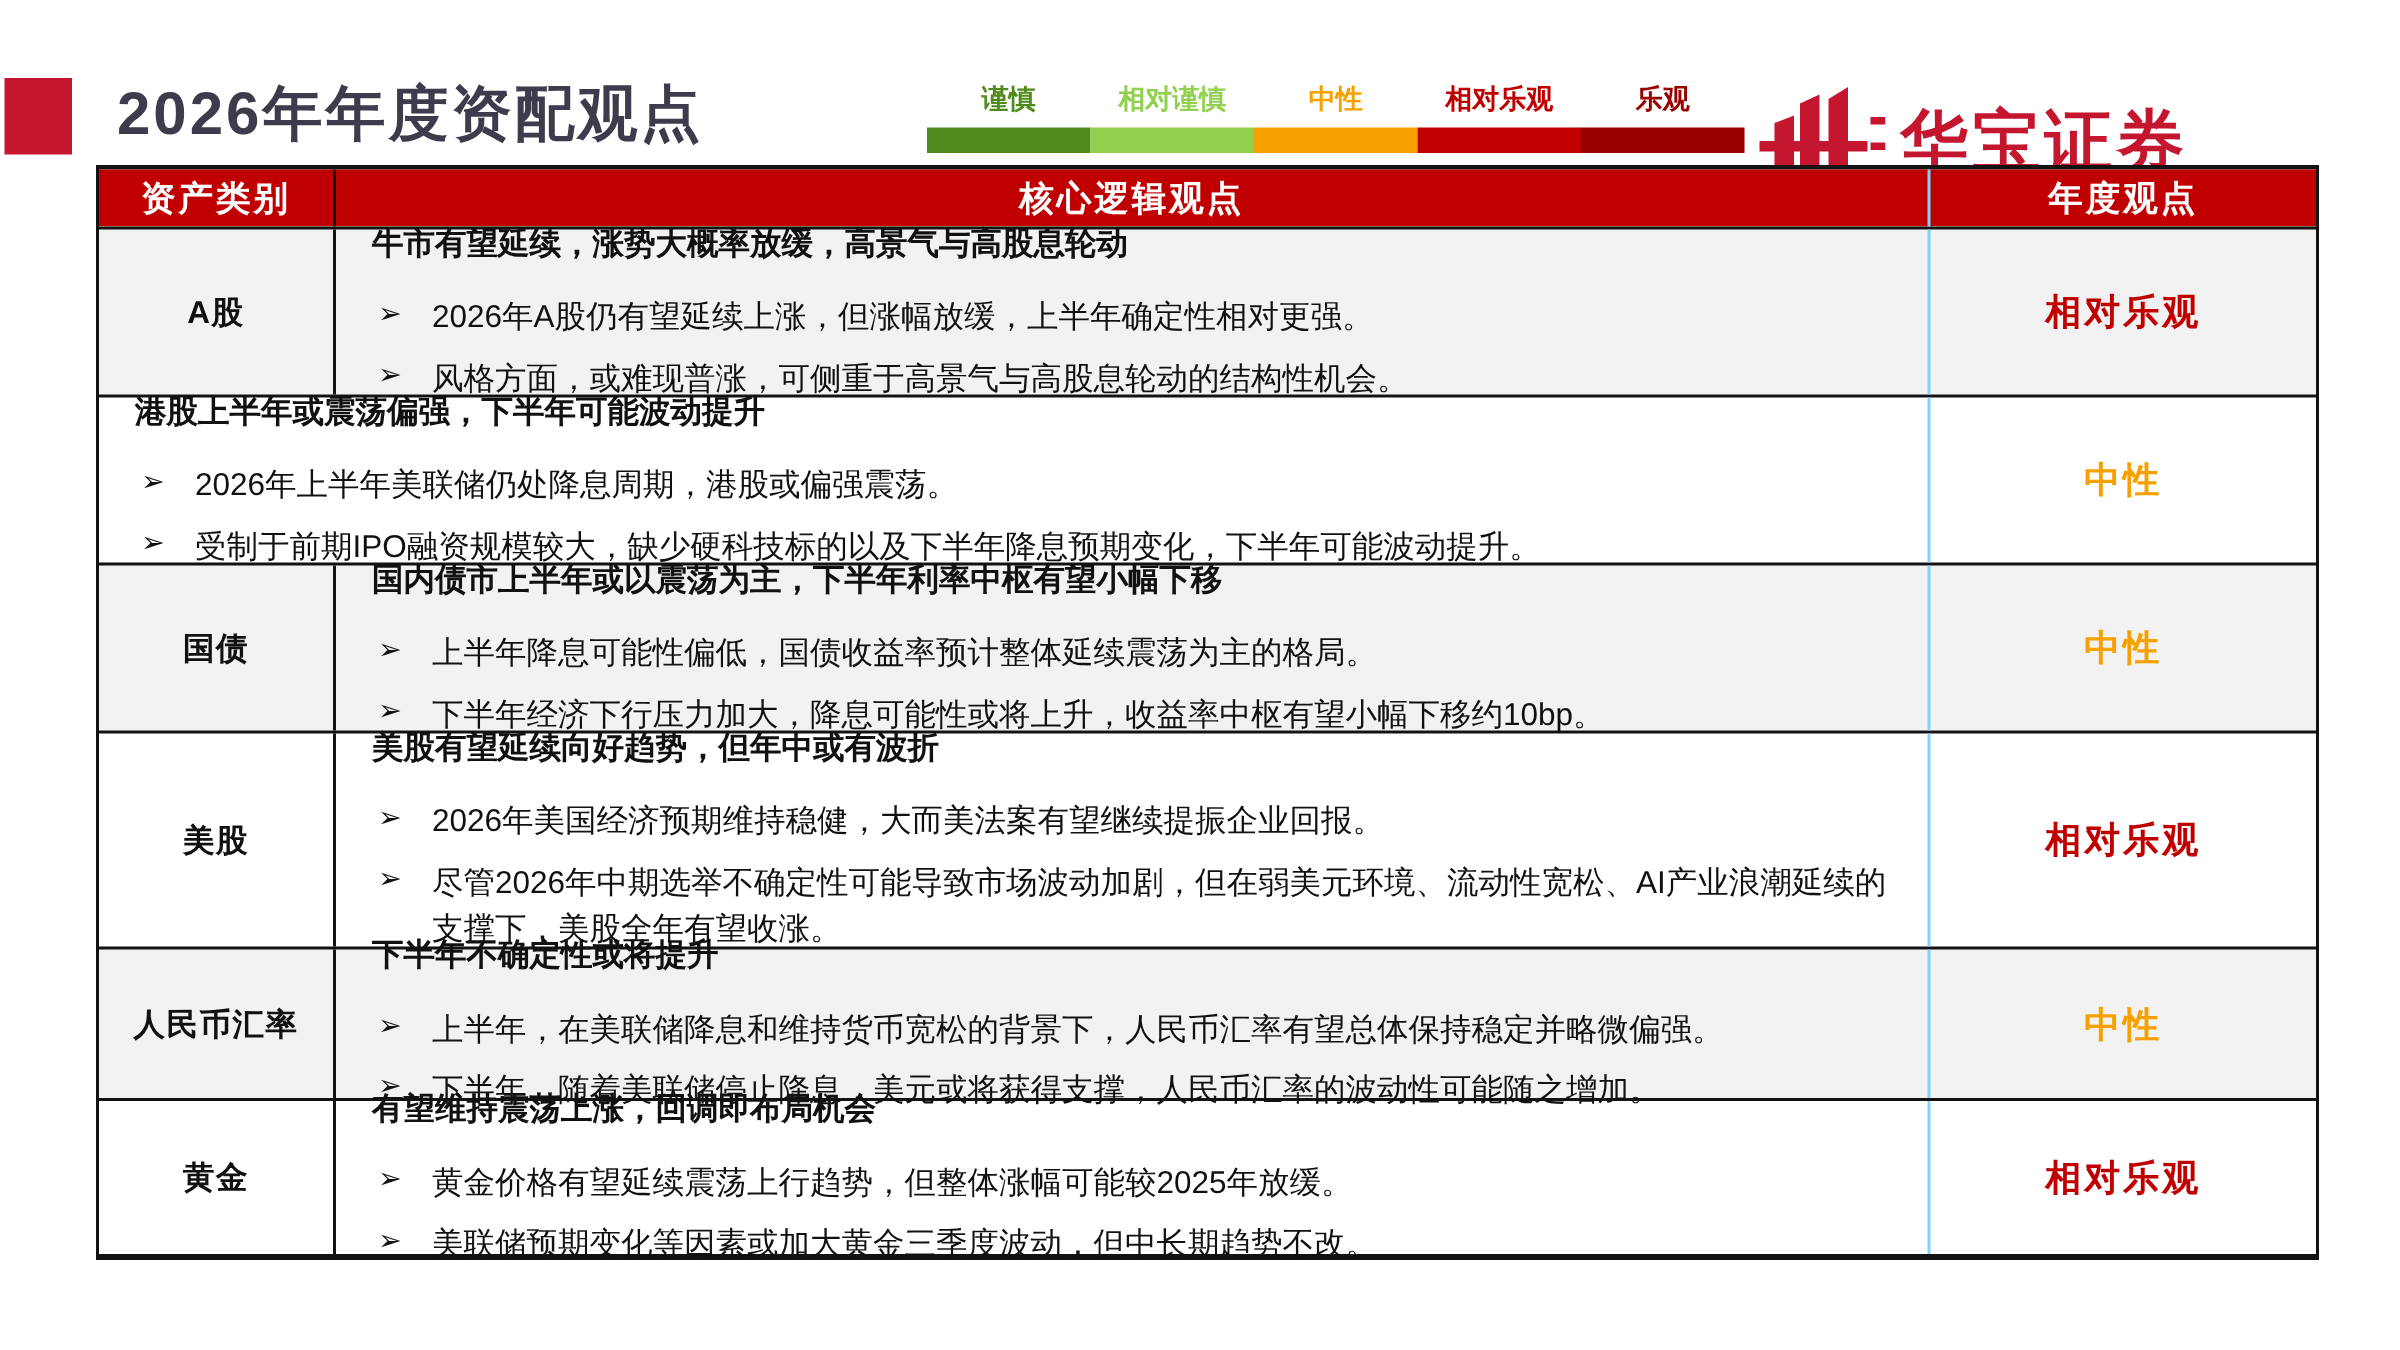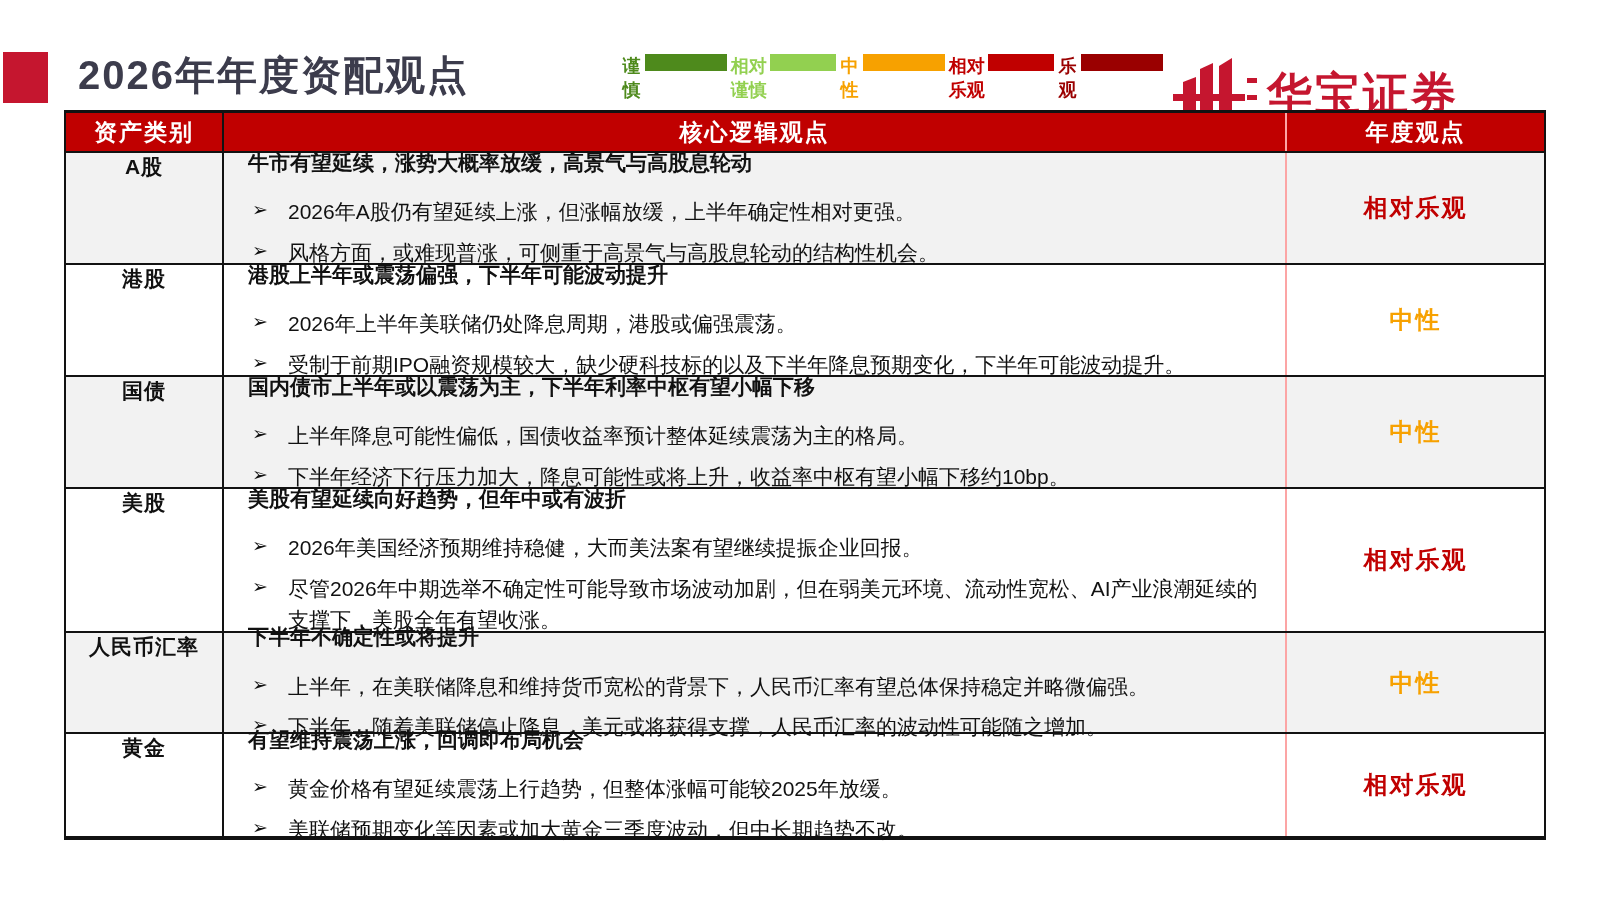--- a/index.html
+++ b/index.html
@@ -7,41 +7,41 @@
     font-family: "Liberation Sans", "DejaVu Sans", sans-serif; }
   .slide { position: relative; width: 1600px; height: 900px; overflow: hidden; background: #fff; }
 
   
   .accent-square { position: absolute; left: 3px; top: 52px; width: 45px; height: 51px; background: #c5162f; }
   .page-title { position: absolute; left: 78px; top: 48px; font-size: 40px; font-weight: 600;
     color: #3c3c4c; letter-spacing: 2px; white-space: nowrap; }
 
   
   .legend { position: absolute; left: 618px; top: 54px; display: flex; }
-  .legend-item { width: 109px; display: flex; }
+  .legend-item { width: 109px; display: flex; flex-direction: column; }
   .legend-label { text-align: center; font-size: 18px; font-weight: bold; margin-bottom: 7px; height: 24px; line-height: 24px; }
   .legend-bar { height: 17px; width: 100%; }
 
   
   .logo { position: absolute; right: 96px; top: 48px; display: flex; align-items: flex-end; }
   .logo-mark { position: relative; width: 86px; height: 82px; margin-right: 10px; margin-top: 8px; }
   .logo-text { display: flex; flex-direction: column; align-items: flex-start; }
   .logo-cn { font-size: 45px; font-weight: bold; color: #c5162f; letter-spacing: 3px; line-height: 1.0; white-space: nowrap; }
   .logo-en { font-size: 15.5px; font-weight: normal; color: #161616; letter-spacing: 4.2px; margin-top: 4px; white-space: nowrap; }
 
   
   .view-table { position: absolute; left: 64px; top: 110px; width: 1482px;
     border: 2px solid #121212; border-top-width: 3px; border-bottom-width: 4px; background: #fff; }
   .t-row { display: flex; width: 100%; border-top: 2px solid #121212; }
   .t-row.header { border-top: none; background: #c00000; height: 38px; }
   .c-asset { width: 158px; flex: 0 0 158px; border-right: 2px solid #121212;
-    display: flex; align-items: flex-start; justify-content: center; text-align: center; }
+    display: flex; align-items: center; justify-content: center; text-align: center; }
   .c-logic { flex: 1 1 auto; display: flex; flex-direction: column; justify-content: center;
     padding: 10px 18px 10px 24px; }
-  .c-view  { width: 259px; flex: 0 0 259px; border-left: 2px solid #fca5a5;
+  .c-view  { width: 259px; flex: 0 0 259px; border-left: 2px solid #7dd3fc;
     display: flex; align-items: center; justify-content: center; }
   .header .c-asset, .header .c-logic, .header .c-view { color: #ffffff; font-weight: bold;
     font-size: 23px; letter-spacing: 2px; align-items: center; justify-content: center; flex-direction: row; padding: 14px; }
   .r1 { height: 112px; } .r2 { height: 112px; } .r3 { height: 112px; }
   .r4 { height: 144px; } .r5 { height: 101px; } .r6 { height: 104px; }
   .t-row.odd  { background: #f2f2f2; }
   .t-row.even { background: #ffffff; }
   .asset-name { font-size: 21px; font-weight: bold; color: #111; letter-spacing: 1px; }
   .logic-headline { font-size: 21px; font-weight: bold; color: #111; line-height: 1.45; margin-bottom: 9px; }
   .bullet-line { display: flex; align-items: flex-start; font-size: 21px; color: #111; line-height: 1.5; margin-top: 9px; }
@@ -120,23 +120,20 @@
           <span class="bullet-icon">➢</span>
           <span>风格方面，或难现普涨，可侧重于高景气与高股息轮动的结构性机会。</span>
         </div>
       </div>
       <div class="c-view">
           <span class="view-label" style="color: rgb(192, 0, 0);">相对乐观</span>
         </div>
     </div>
 
     <div class="t-row even r2">
-      <div class="c-asset">
-          <span class="asset-name">港股</span>
-        </div>
       <div class="c-logic">
         <div class="logic-headline">港股上半年或震荡偏强，下半年可能波动提升</div>
         <div class="bullet-line">
           <span class="bullet-icon">➢</span>
           <span>2026年上半年美联储仍处降息周期，港股或偏强震荡。</span>
         </div>
         <div class="bullet-line">
           <span class="bullet-icon">➢</span>
           <span>受制于前期IPO融资规模较大，缺少硬科技标的以及下半年降息预期变化，下半年可能波动提升。</span>
         </div>

